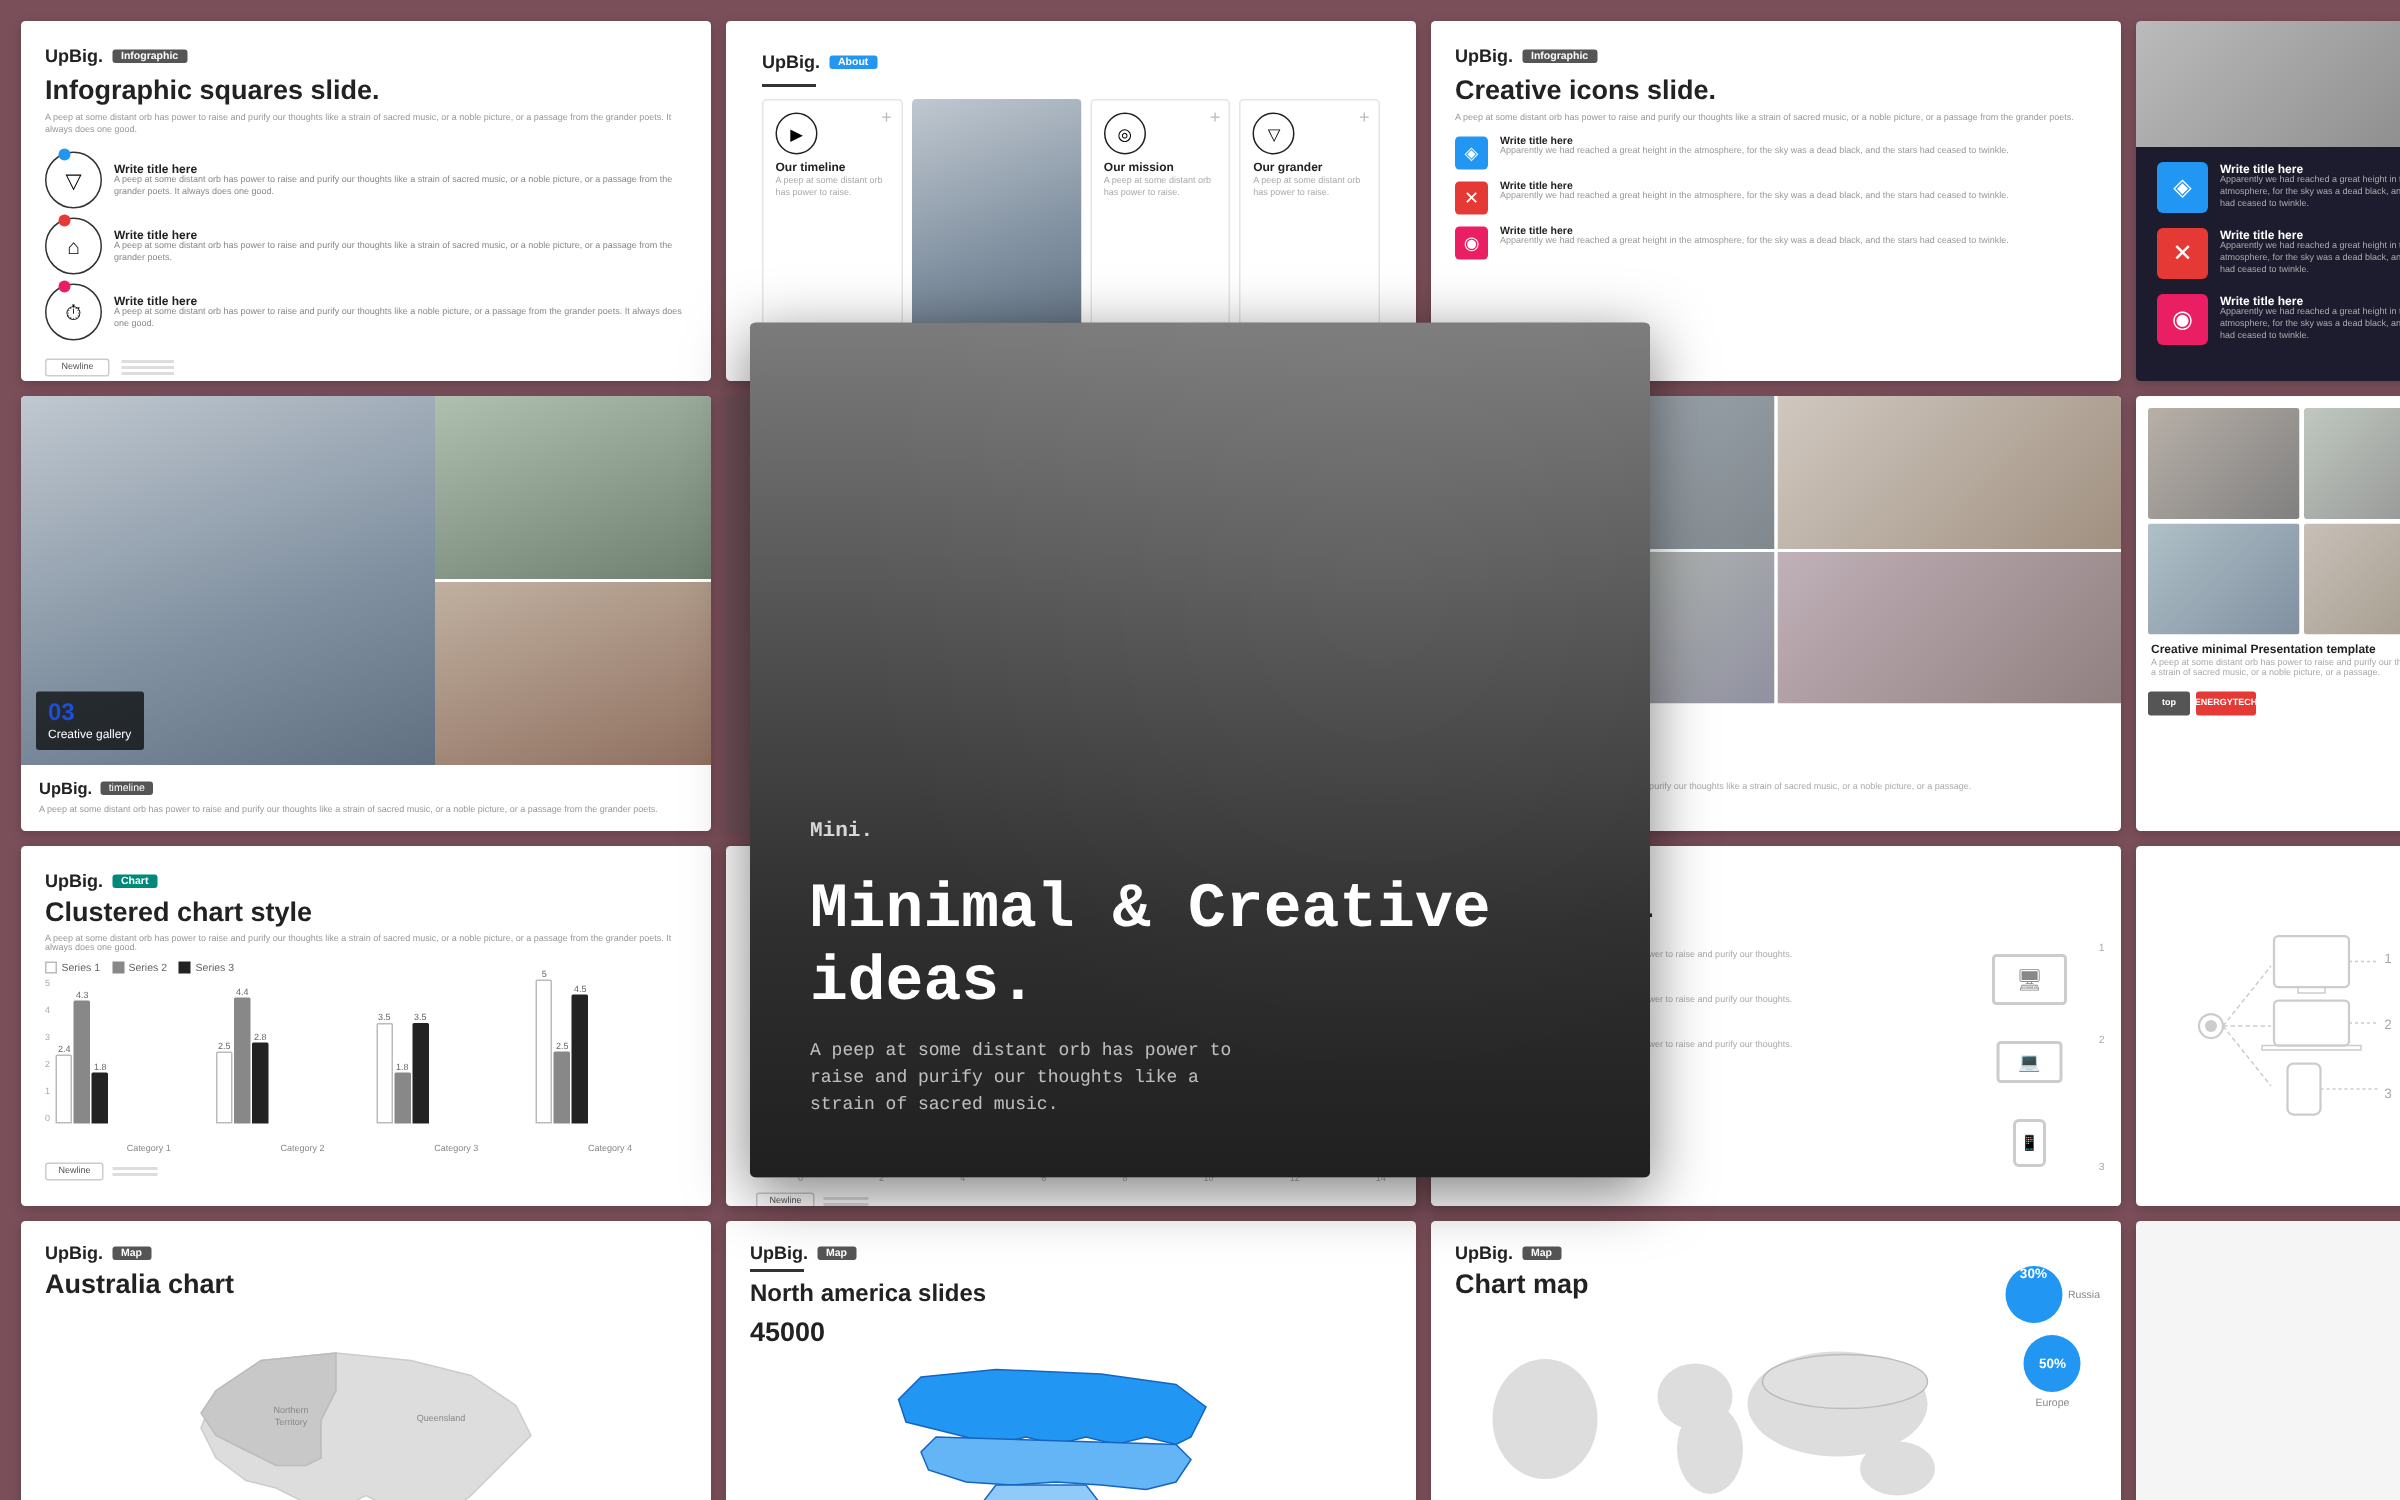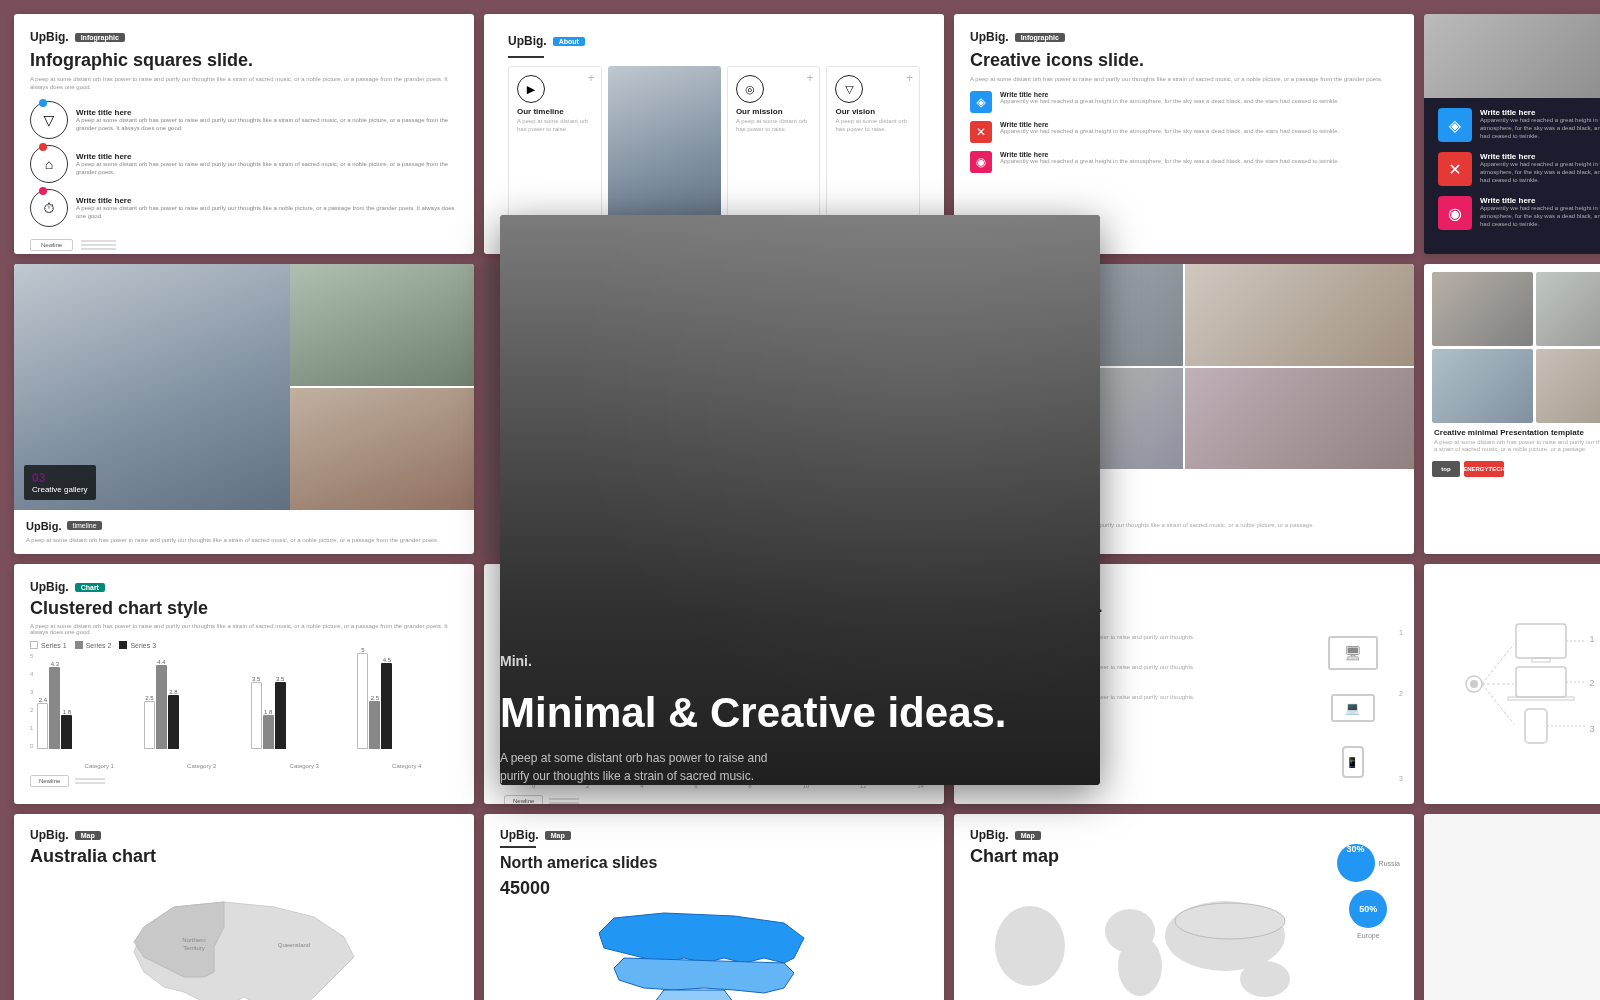--- a/index.html
+++ b/index.html
@@ -32,22 +32,23 @@
       z-index: 100;
       border-radius: 4px;
       overflow: hidden;
       box-shadow: 0 10px 40px rgba(0,0,0,0.5);
     }
 
     
     .overlay-slide {
       width: 100%; height: 100%;
       background: linear-gradient(180deg, #555 0%, #333 50%, #222 100%);
-      display: flex; flex-direction: column; justify-content: flex-end; 
+      display: flex; flex-direction: column; justify-content: flex-end; padding: 40px;
       position: relative;
+      font-family: Liberation Mono, monospace;
     }
     .overlay-slide::before {
       content: '';
       position: absolute; top: 0; left: 0; right: 0; bottom: 0;
       background: rgba(0,0,0,0.4);
     }
     .overlay-content { position: relative; z-index: 2; }
     .overlay-logo { font-size: 14px; font-weight: 700; color: #fff; margin-bottom: 20px; opacity: 0.8; }
     .overlay-slide h1 { font-size: 42px; font-weight: 800; color: #fff; line-height: 1.15; margin-bottom: 12px; }
     .overlay-slide p { font-size: 12px; color: rgba(255,255,255,0.7); line-height: 1.5; max-width: 300px; }
@@ -229,21 +230,21 @@
       </div>
       <div class="acard">
         <span class="plus-btn">+</span>
         <div class="icon-wrap">◎</div>
         <h4>Our mission</h4>
         <p>A peep at some distant orb has power to raise.</p>
       </div>
       <div class="acard">
         <span class="plus-btn">+</span>
         <div class="icon-wrap">▽</div>
-        <h4>Our vision</h4>
+        <h4>Our grander</h4>
         <p>A peep at some distant orb has power to raise.</p>
       </div>
     </div>
   </div>
 
   <div class="slide-card s3 g-r1c3">
     <div class="header-row">
       <span class="brand">UpBig.</span>
       <span class="badge badge-dark">Infographic</span>
     </div>
@@ -307,21 +308,21 @@
         <p>Apparently we had reached a great height in the atmosphere, for the sky was a dead black, and the stars had ceased to twinkle.</p>
       </div>
     </div>
   </div>
 
   <div class="slide-card g-r2c1" style="display:flex; flex-direction:column;">
     <div style="display:flex; flex:1; gap:0;">
       <div style="flex:1.2; overflow:hidden; position:relative;">
         <div style="width:100%;height:100%;background:linear-gradient(160deg,#c0c8d0 0%,#8090a0 60%,#607080 100%);"></div>
         <div style="position:absolute;bottom:10px;left:10px;background:rgba(0,0,0,0.7);padding:6px 8px;border-radius:2px;">
-          <div style="font-size:12px;font-weight:900;color:#701a75;">03</div>
+          <div style="font-size:16px;font-weight:900;color:#1d4ed8;">03</div>
           <div style="font-size:8px;color:#fff;">Creative gallery</div>
         </div>
       </div>
       <div style="flex:0.8; display:flex; flex-direction:column; gap:2px;">
         <div style="flex:1;overflow:hidden;">
           <div style="width:100%;height:100%;background:linear-gradient(160deg,#b0c0b0 0%,#708070 100%);"></div>
         </div>
         <div style="flex:1;overflow:hidden;">
           <div style="width:100%;height:100%;background:linear-gradient(160deg,#c0b0a0 0%,#907060 100%);"></div>
         </div>

